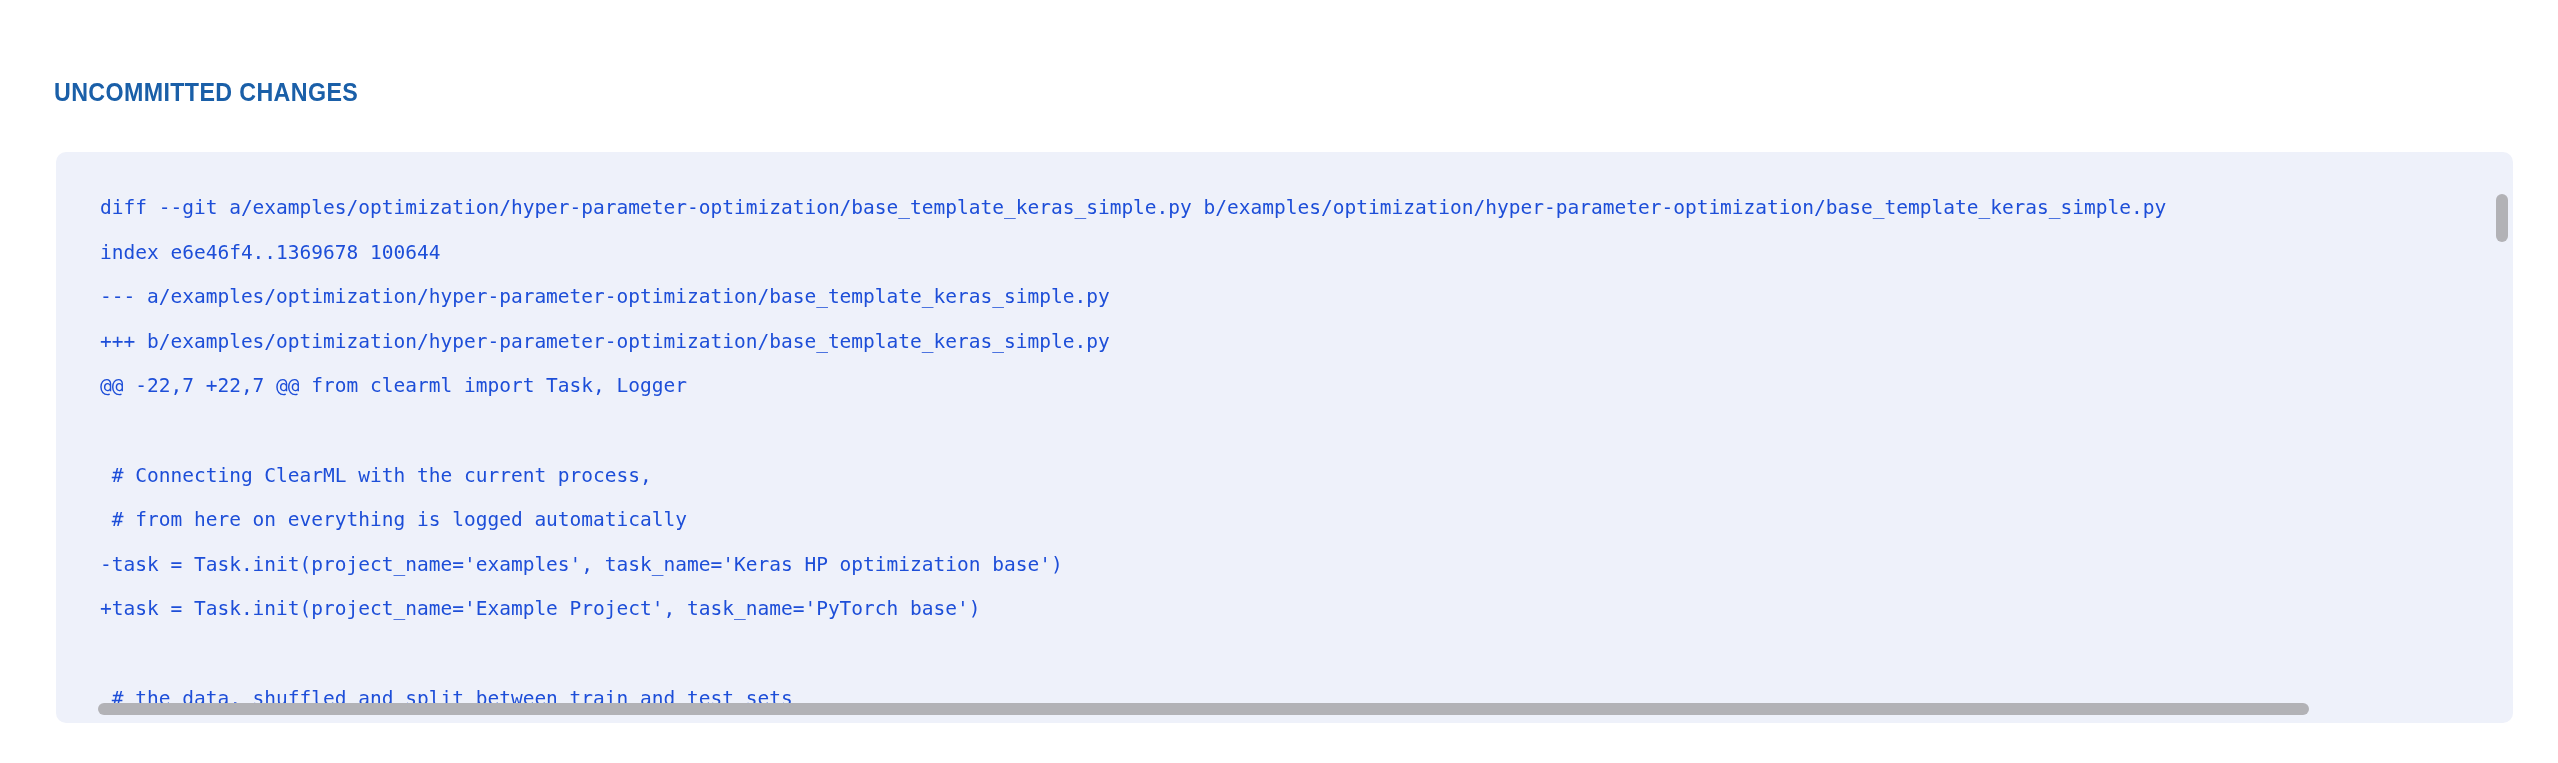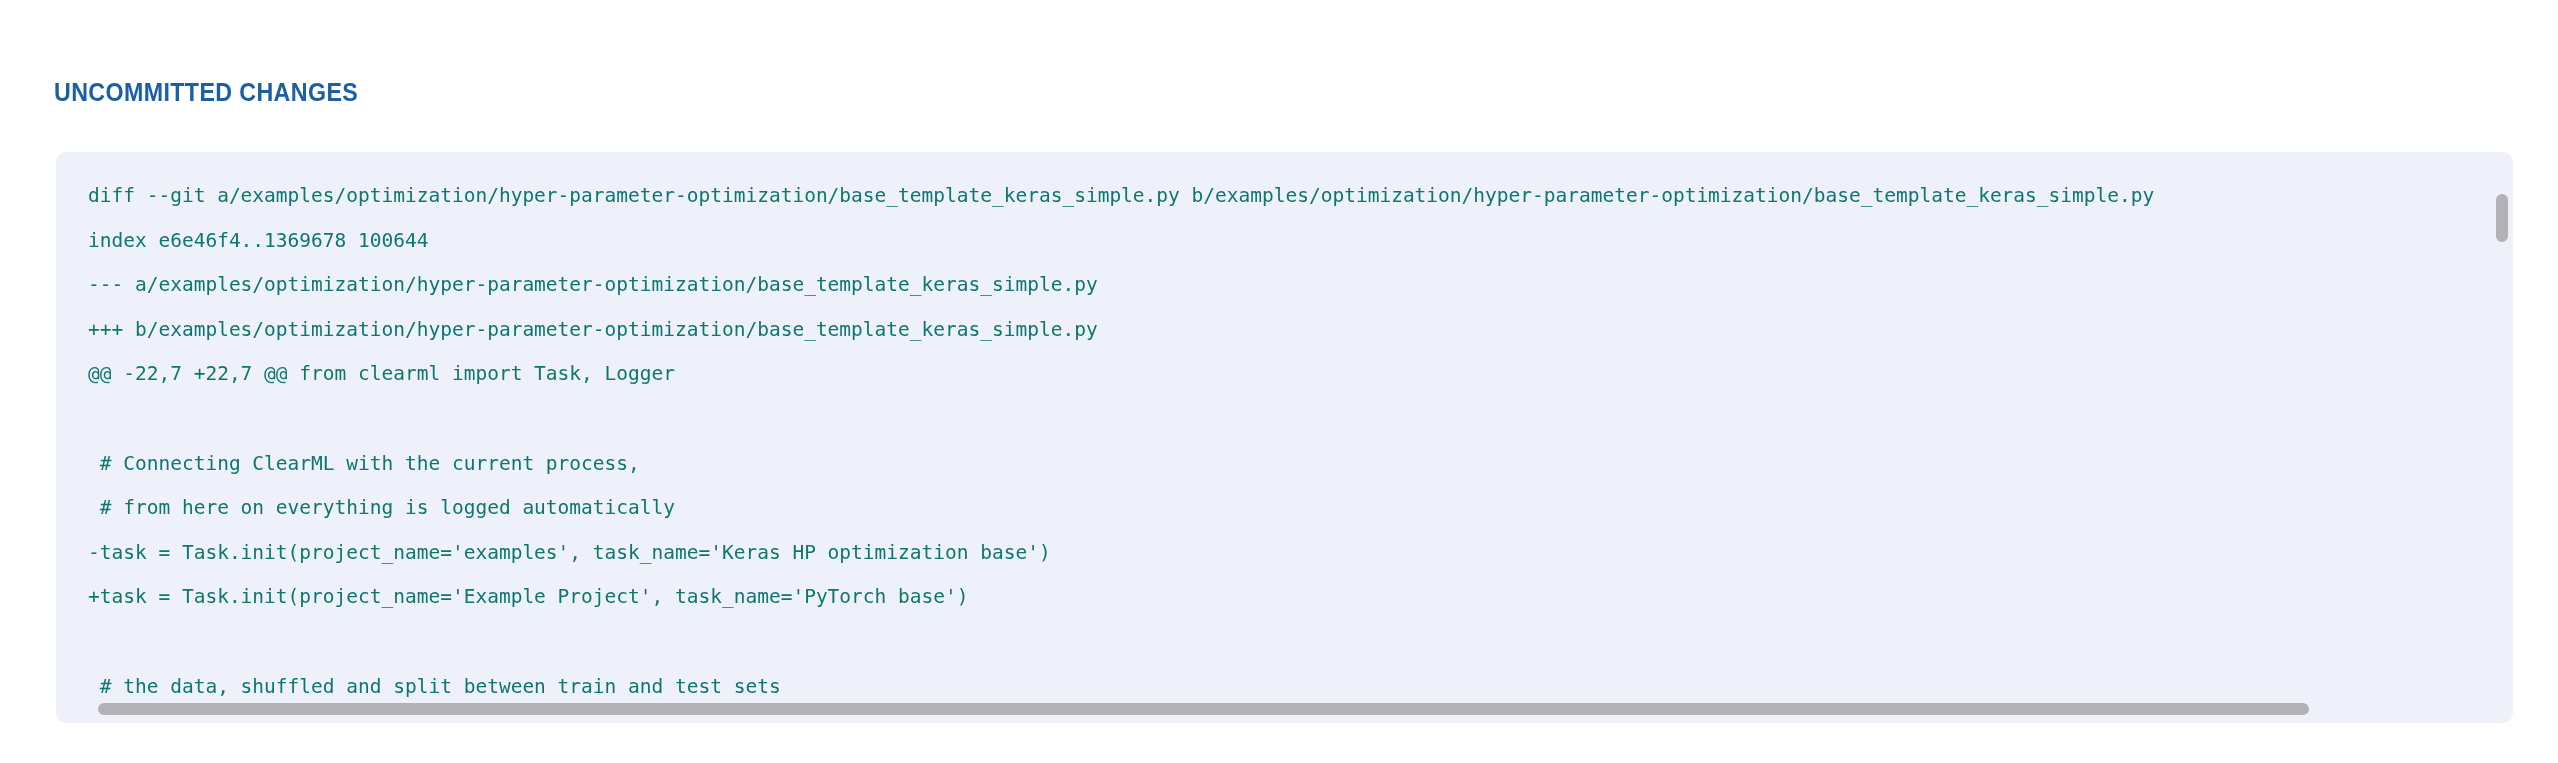--- a/index.html
+++ b/index.html
@@ -60,26 +60,26 @@
     top: 0;
     right: 0;
     bottom: 0;
     overflow: hidden;
   }
 
   .diff-code {
     position: absolute;
     left: 32px;
     top: 22px;
-    margin: 0;
+    margin: 12px;
     padding: 0;
     font-family: "DejaVu Sans Mono", "Liberation Mono", monospace;
     font-size: 19.5px;
     line-height: 44.6px;
-    color: #0f766e;
+    color: #1d4ed8;
     white-space: pre;
     letter-spacing: 0px;
   }
 
   .diff-line {
     display: block;
     height: 44.6px;
     white-space: pre;
   }
 

